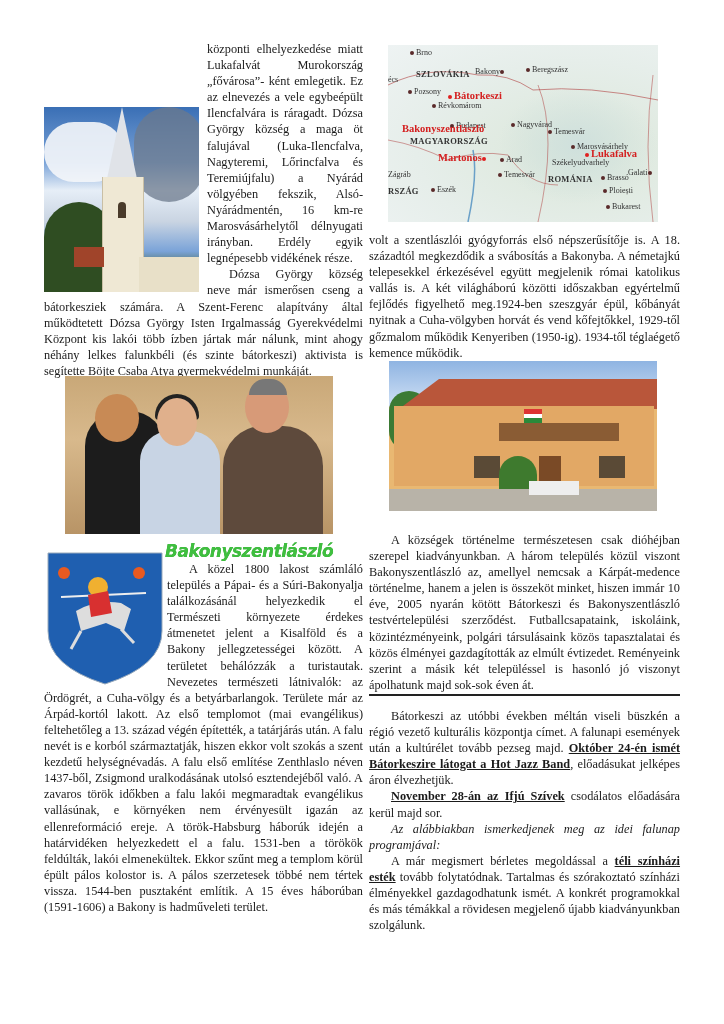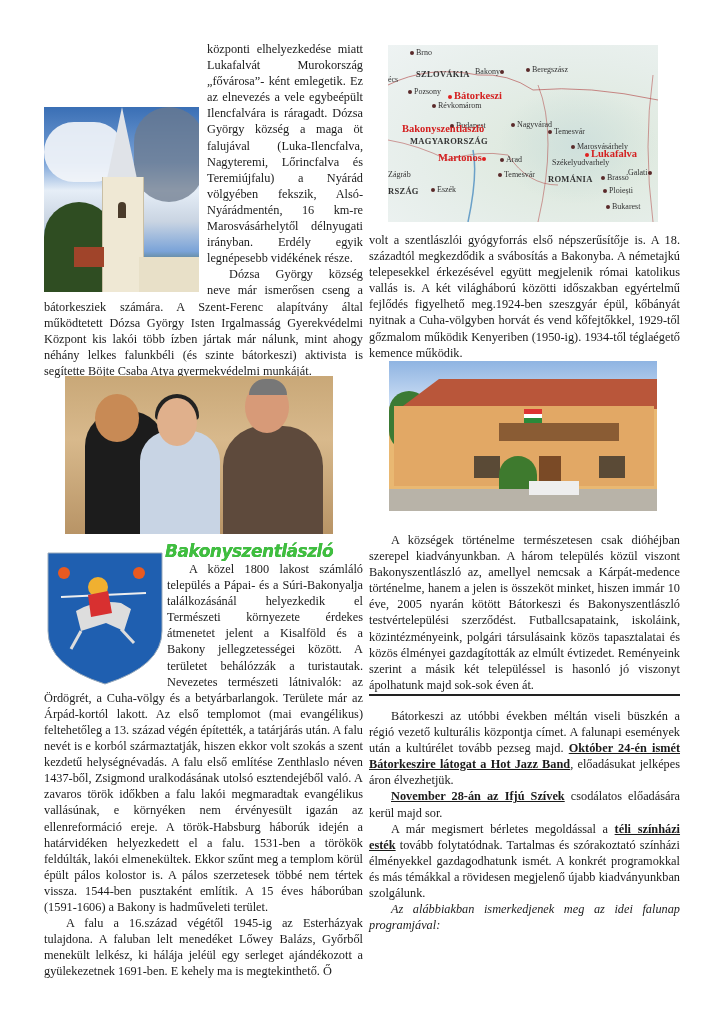--- a/index.html
+++ b/index.html
@@ -103,21 +103,20 @@
     <path d="M30,60 Q50,48 75,52 L85,58 L78,80 L60,72 L35,80 Z" fill="#ddd"></path>
     <path d="M42,44 L62,40 L66,62 L45,66 Z" fill="#d83030"></path>
     <line x1="35" y1="80" x2="25" y2="98" stroke="#ddd" stroke-width="3"></line>
     <line x1="75" y1="78" x2="88" y2="92" stroke="#ddd" stroke-width="3"></line>
   </svg>
 </div>
 
 <div class="col" data-name="bakony-intro-text" style="left: 44px; top: 561px; width: 319px;">
   <div data-name="coat-spacer" style="float: left; width: 123px; height: 127px;"></div>
     <p class="ind" data-name="bakony-paragraph-1" style="height:127px;overflow:visible;">A közel 1800 lakost számláló település a Pápai- és a Súri-Bakonyalja találkozásánál helyezkedik el Természeti környezete érdekes átmenetet jelent a Kisalföld és a Bakony jellegzetességei között. A területet behálózzák a turistautak. Nevezetes természeti látnivalók: az Ördögrét, a Cuha-völgy és a betyárbarlangok. Területe már az Árpád-kortól lakott. Az első templomot (mai evangélikus) feltehetőleg a 13. század végén építették, a tatárjárás után. A falu nevét is e korból származtatják, hiszen ekkor volt szokás a szent kezdetű helységnévadás. A falu első említése Zenthlaslo néven 1437-ből, Zsigmond uralkodásának utolsó esztendejéből való. A zavaros török időkben a falu lakói megmaradtak evangélikus vallásúnak, e környéken nem érvényesült igazán az ellenreformáció ereje. A török-Habsburg háborúk idején a határvidéken helyezkedett el a falu. 1531-ben a törökök feldúlták, lakói elmenekültek. Ekkor szűnt meg a templom körül épült pálos kolostor is. A pálos szerzetesek többé nem tértek vissza. 1544-ben pusztaként említik. A 15 éves háborúban (1591-1606) a Bakony is hadműveleti terület.</p>
-<p class="ind" data-name="bakony-paragraph-2">A falu a 16.század végétől 1945-ig az Esterházyak tulajdona. A faluban lelt menedéket Lőwey Balázs, Győrből menekült lelkész, ki hálája jeléül egy serleget ajándékozott a gyülekezetnek 1691-ben. E kehely ma is megtekinthető. Ő</p>
   </div>
 
 <div class="img" data-name="region-map" id="map" style="left:388px;top:45px;">
   <div class="land"></div>
     <div class="mtn"></div>
   <svg width="270" height="177" style="position:absolute;left:0;top:0;">
     <path d="M0,40 Q40,20 90,30 Q120,28 145,45 Q200,40 270,55" stroke="#b04040" stroke-width="1" fill="none" opacity=".6"></path>
     <path d="M0,95 Q30,100 60,115 Q90,105 120,110 Q140,140 170,140" stroke="#b04040" stroke-width="1" fill="none" opacity=".5"></path>
     <path d="M85,105 Q90,130 80,177" stroke="#6aa0c8" stroke-width="1.5" fill="none"></path>
     <path d="M150,40 Q170,90 150,177" stroke="#b04040" stroke-width="1" fill="none" opacity=".5"></path>
@@ -172,22 +171,22 @@
 
 <div class="col" data-name="right-summary-text" style="left:369px;top:532px;width:311px;">
   <p class="ind" data-name="summary-paragraph">A községek történelme természetesen csak dióhéjban szerepel kiadványunkban. A három település közül viszont Bakonyszentlászló az, amellyel nemcsak a Kárpát-medence történelme, hanem a jelen is összeköt minket, hiszen immár 10 éve, 2005 nyarán kötött Bátorkeszi és Bakonyszentlászló testvértelepülési szerződést. Futballcsapataink, iskoláink, közintézményeink, polgári társulásaink közös tapasztalatai és közös élményei gazdagították az elmúlt évtizedet. Reményeink szerint a másik két településsel is hasonló jó viszonyt ápolhatunk majd sok-sok éven át.</p>
 </div>
 
 <div class="rule" data-name="section-divider" style="left:369px;top:694px;width:311px;"></div>
 
 <div class="col" data-name="right-culture-text" style="left:369px;top:708px;width:311px;">
   <p class="ind" data-name="jazz-paragraph"><span>Bátorkeszi az utóbbi években méltán viseli büszkén a régió vezető kulturális központja címet. A falunapi események után a kultúrélet tovább pezseg majd. </span><span class="u" data-name="jazz-event-highlight">Október 24-én ismét Bátorkeszire látogat a Hot Jazz Band</span><span>, előadásukat jelképes áron élvezhetjük.</span></p>
   <p class="ind" data-name="ifju-paragraph"><span class="u" data-name="ifju-event-highlight">November 28-án az Ifjú Szívek</span><span> csodálatos előadására kerül majd sor.</span></p>
+  <p class="ind it" data-name="closing-paragraph">Az alábbiakban ismerkedjenek meg az idei falunap programjával:</p>
   <p class="ind" data-name="theatre-paragraph"><span>A már megismert bérletes megoldással a </span><span class="u" data-name="theatre-event-highlight">téli színházi esték</span><span> tovább folytatódnak. Tartalmas és szórakoztató színházi élményekkel gazdagodhatunk ismét. A konkrét programokkal és más témákkal a rövidesen megjelenő újabb kiadványunkban szolgálunk.</span></p>
-  <p class="ind it" data-name="closing-paragraph">Az alábbiakban ismerkedjenek meg az idei falunap programjával:</p>
 </div>
 
 <style>
   
   [data-name="left-column-top"] #church{float:left;margin-top:0;}
   [data-name="intro-paragraph"]{margin-top:0 !important;}
   [data-name="bakony-paragraph-1"]{height:auto !important;}
   [data-name="bakony-intro-text"]{width:196px;}
   [data-name="bakony-intro-text"]{width:196px;}
 </style>

